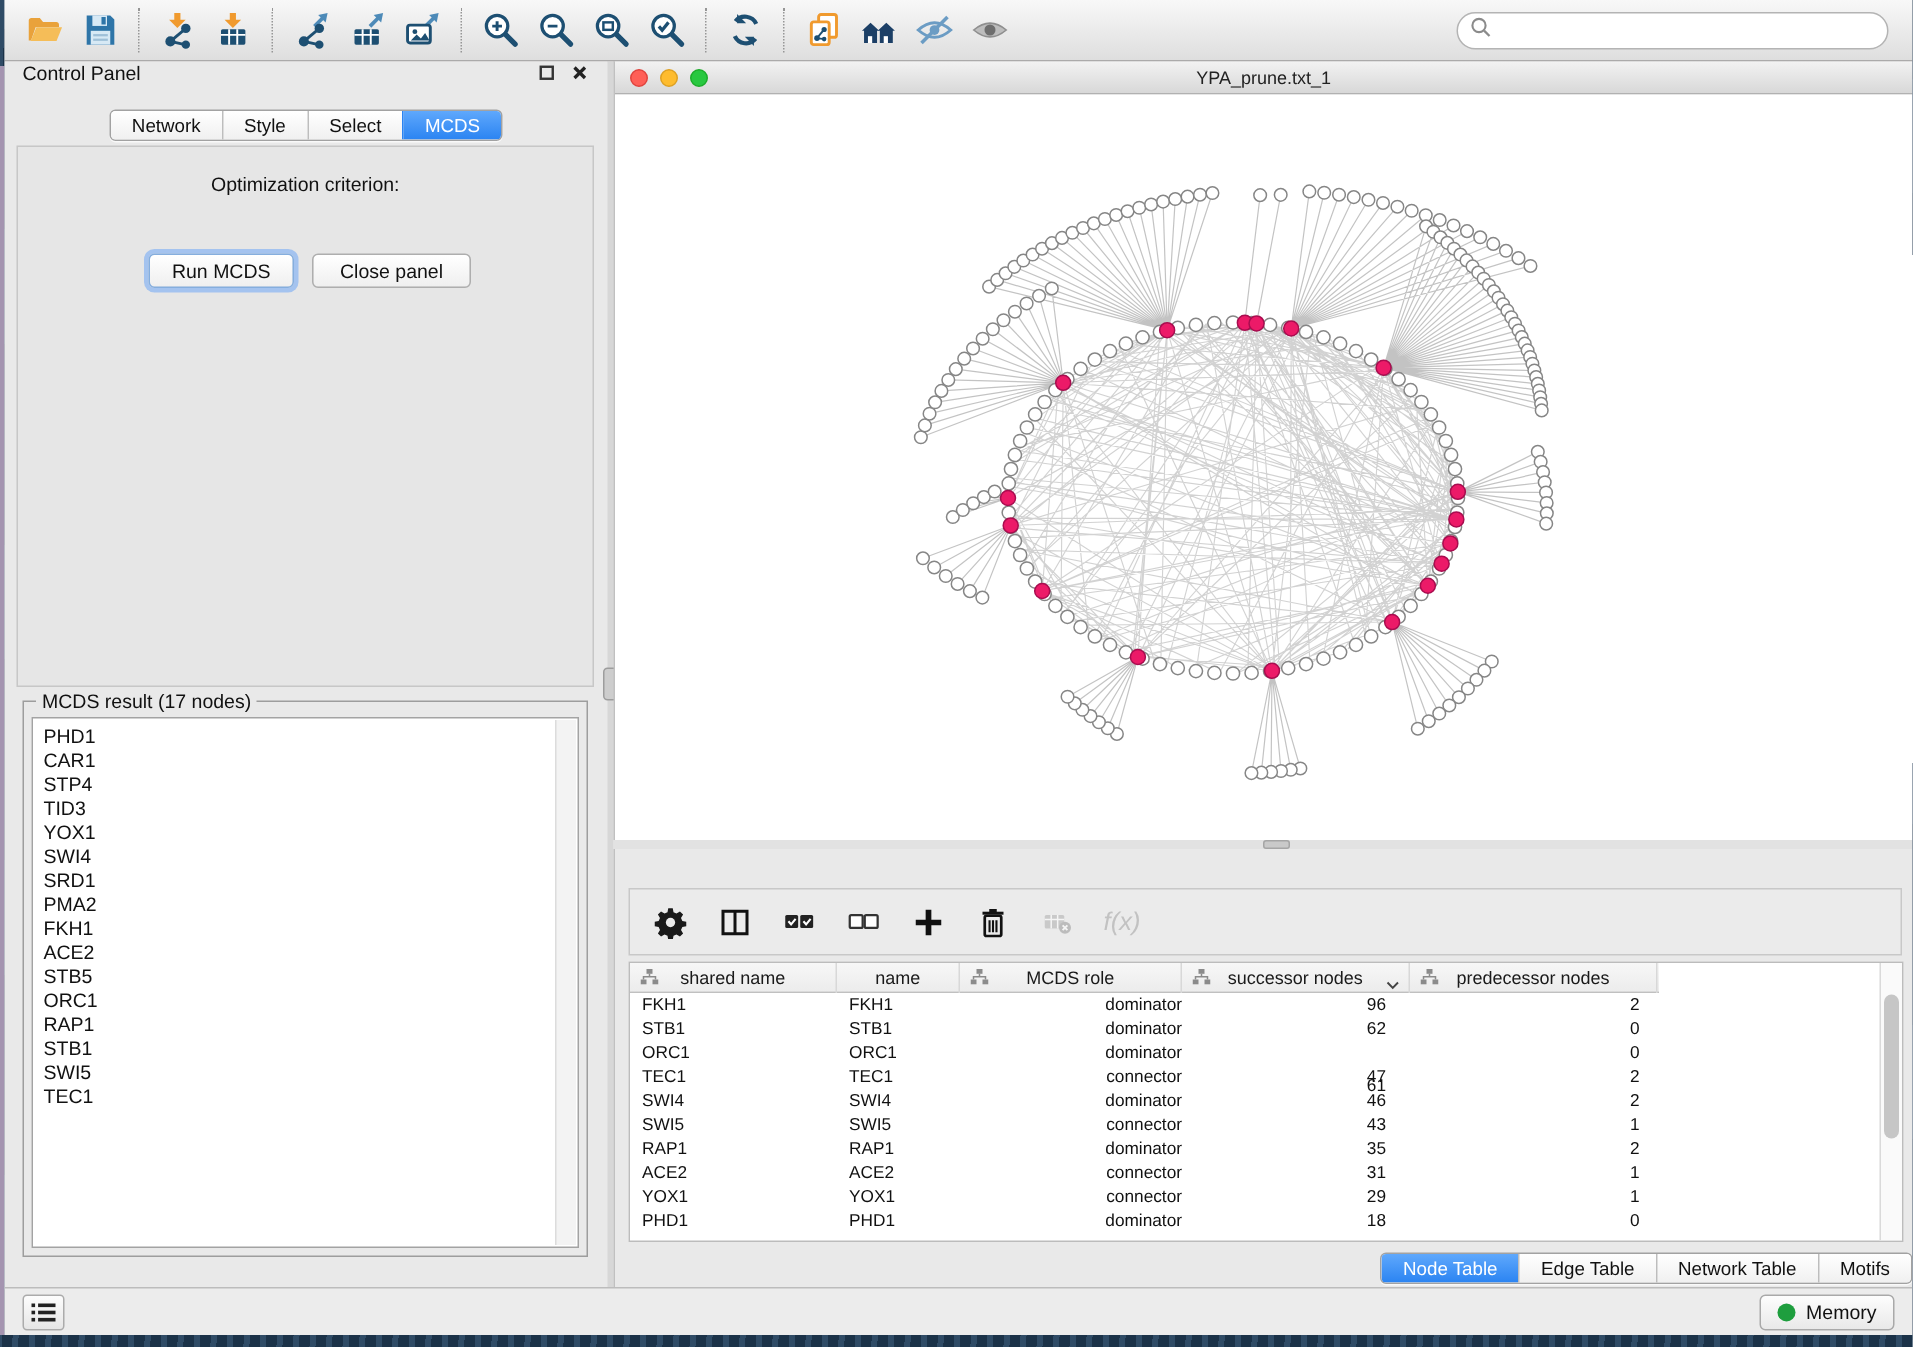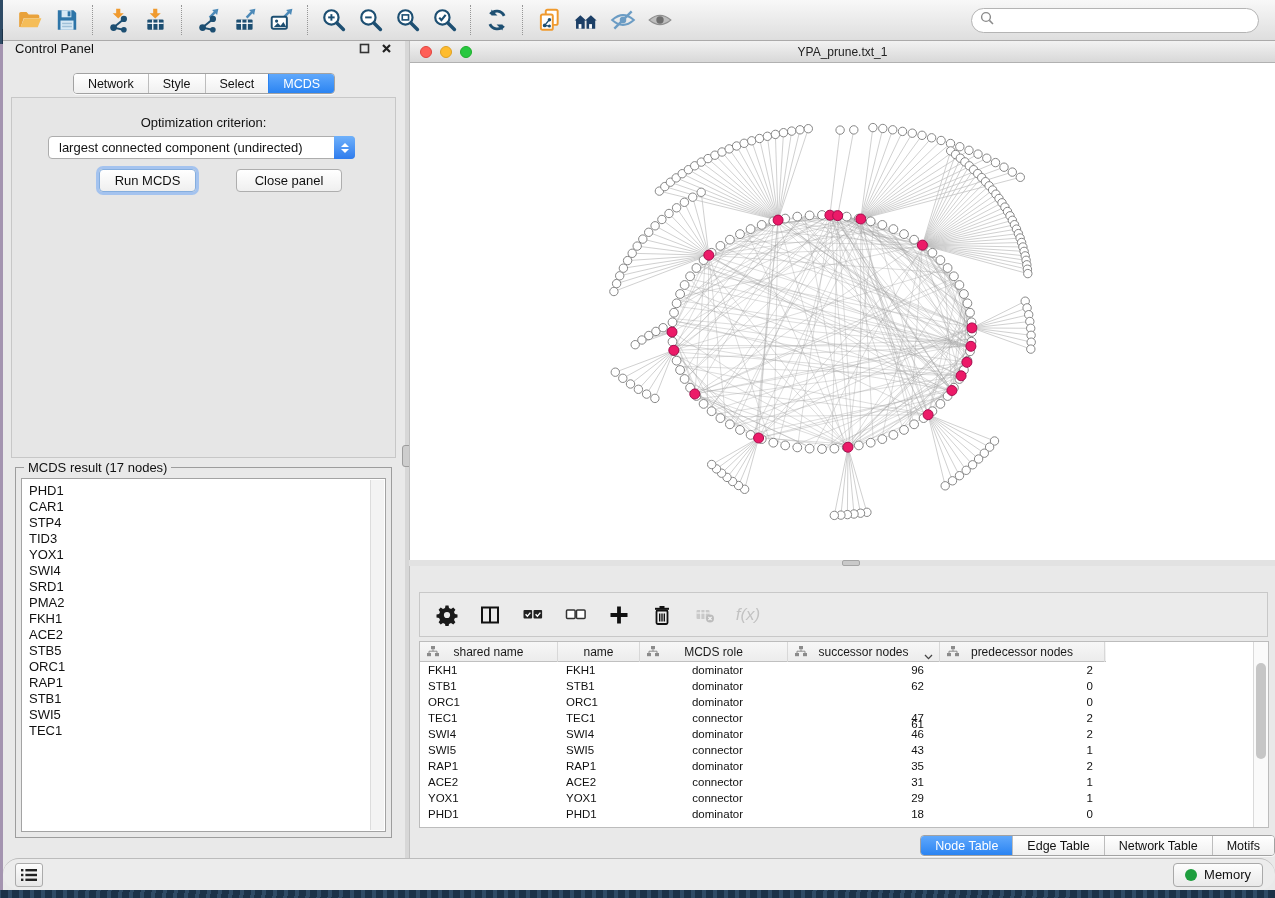--- a/index.html
+++ b/index.html
@@ -38,21 +38,21 @@
   border:1px solid #adadad;border-radius:4px;display:flex;align-items:center;font-size:13px;color:#111;}
 #criterion-select .sel-text{flex:1;padding-left:10px;white-space:nowrap;overflow:hidden;}
 #criterion-stepper{width:21px;height:23px;margin:-1px -1px -1px 0;border-radius:0 4px 4px 0;
   background:linear-gradient(#6fb1fb,#2f7ced);display:flex;flex-direction:column;align-items:center;justify-content:center;gap:2px;}
 #criterion-stepper i{width:0;height:0;border-left:4px solid transparent;border-right:4px solid transparent;}
 #criterion-stepper i.up{border-bottom:4px solid #fff;}
 #criterion-stepper i.down{border-top:4px solid #fff;}
 .mac-btn{position:absolute;top:71px;height:23px;background:linear-gradient(#ffffff,#efefef);
   border:1px solid #aeaeae;border-radius:4px;font-size:13px;color:#111;display:flex;align-items:center;justify-content:center;}
 #run-btn{left:87px;width:97px;border-color:#85aede;box-shadow:0 0 0 3px rgba(110,165,245,.55);}
-#closepanel-btn{left:196px;width:106px;margin-left:28px;}
+#closepanel-btn{left:196px;width:106px;}
 #mcds-group{position:absolute;left:12px;width:377px;top:426px;height:371px;border:1px solid #9d9d9d;}
 #mcds-legend{position:absolute;top:-8px;left:8px;background:#e9e9e9;padding:0 4px;font-size:13px;color:#111;}
 #mcds-list{position:absolute;left:5px;right:5px;top:10px;bottom:5px;background:#fff;border:1px solid #a3a3a3;
   padding:4px 0 0 7px;font-size:13px;line-height:16px;color:#111;overflow:hidden;}
 #mcds-scroll{position:absolute;top:1px;bottom:1px;right:1px;width:14px;background:#f3f3f3;border-left:1px solid #dcdcdc;}
 
 
 #v-divider{position:absolute;left:402px;top:41px;width:4px;bottom:32px;background:#d7d7d7;}
 #v-handle{position:absolute;top:404px;left:-3px;width:10px;height:22px;background:#cdcdcd;border:1px solid #9d9d9d;border-radius:3px;}
 #h-divider{position:absolute;left:406px;right:0;top:560px;height:6px;background:#e2e2e2;}
@@ -78,30 +78,30 @@
 .fx-label{font-family:Liberation Sans, sans-serif;font-style:italic;font-size:17px;color:#9a9a9a;}
 #tp-table{position:absolute;left:9px;right:6px;top:75px;height:187px;background:#fff;border:1px solid #bcbcbc;overflow:hidden;}
 #tbl-head{display:flex;height:20px;border-bottom:1px solid #c0c0c0;width:686px;background:linear-gradient(#f7f7f7,#ececec);}
 .th{position:relative;display:flex;align-items:center;justify-content:center;font-size:12px;color:#1a1a1a;
   border-right:1px solid #d8d8d8;height:20px;}
 .th .tree{position:absolute;left:7px;top:4px;}
 .th .chev{position:absolute;right:6px;top:7px;}
 .tr{display:flex;height:16px;align-items:center;}
 .td{font-size:11.5px;color:#111;white-space:nowrap;overflow:hidden;height:16px;line-height:16px;}
 .td.l{padding-left:8px;text-align:left;}
-.td.l3{padding-left:7px;text-align:center;}
+.td.l3{padding-left:7px;text-align:right;}
 .td.r1{padding-right:16px;text-align:right;}
 .td.r2{padding-right:12px;text-align:right;}
 #tbl-scroll{position:absolute;top:0;bottom:0;right:0;width:15px;background:#fafafa;border-left:1px solid #dadada;}
 #tbl-thumb{position:absolute;top:21px;left:2px;width:10px;height:96px;background:#c6c6c6;border-radius:6px;}
 #tp-tabs{position:absolute;left:0;right:0;bottom:2px;display:flex;justify-content:flex-end;}
 
 
 #status-bar{position:absolute;left:0;right:0;bottom:0;height:32px;background:#ececec;border-top:1px solid #bcbcbc;
-  display:flex;align-items:center;padding:0 12px;border-radius:16px;}
+  display:flex;align-items:center;padding:0 12px;}
 #status-list-btn{width:28px;height:24px;border:1px solid #ababab;border-radius:3px;background:linear-gradient(#fdfdfd,#e6e6e6);
   display:flex;align-items:center;justify-content:center;}
 #memory-btn{margin-left:auto;height:24px;border:1px solid #a9a9a9;border-radius:4px;background:linear-gradient(#fdfdfd,#e9e9e9);
   display:flex;align-items:center;gap:7px;padding:0 11px;font-size:13px;color:#111;}
 #memory-dot{width:12px;height:12px;border-radius:50%;background:#1e9e3e;}
 </style>
 </head>
 <body>
 
 <div id="wallpaper"></div>
@@ -297,27 +297,20 @@
     <div id="cp-tabs">
         <div class="seg" id="cp-seg">
           <div class="tab">Network</div>
           <div class="tab">Style</div>
           <div class="tab">Select</div>
           <div class="tab active">MCDS</div>
         </div>
       </div>
     <div id="cp-content">
       <div id="opt-label">Optimization criterion:</div>
-      <div id="criterion-select">
-        <span class="sel-text">largest connected component (undirected)</span>
-        <span id="criterion-stepper">
-            <i class="up"></i>
-            <i class="down"></i>
-          </span>
-      </div>
       <div class="mac-btn" id="run-btn">Run MCDS</div>
       <div class="mac-btn" id="closepanel-btn">Close panel</div>
     </div>
     <div id="mcds-group">
       <span id="mcds-legend">MCDS result (17 nodes)</span>
       <div id="mcds-list">
         <div id="mcds-items">
             <div>PHD1</div>
             <div>CAR1</div>
             <div>STP4</div>

